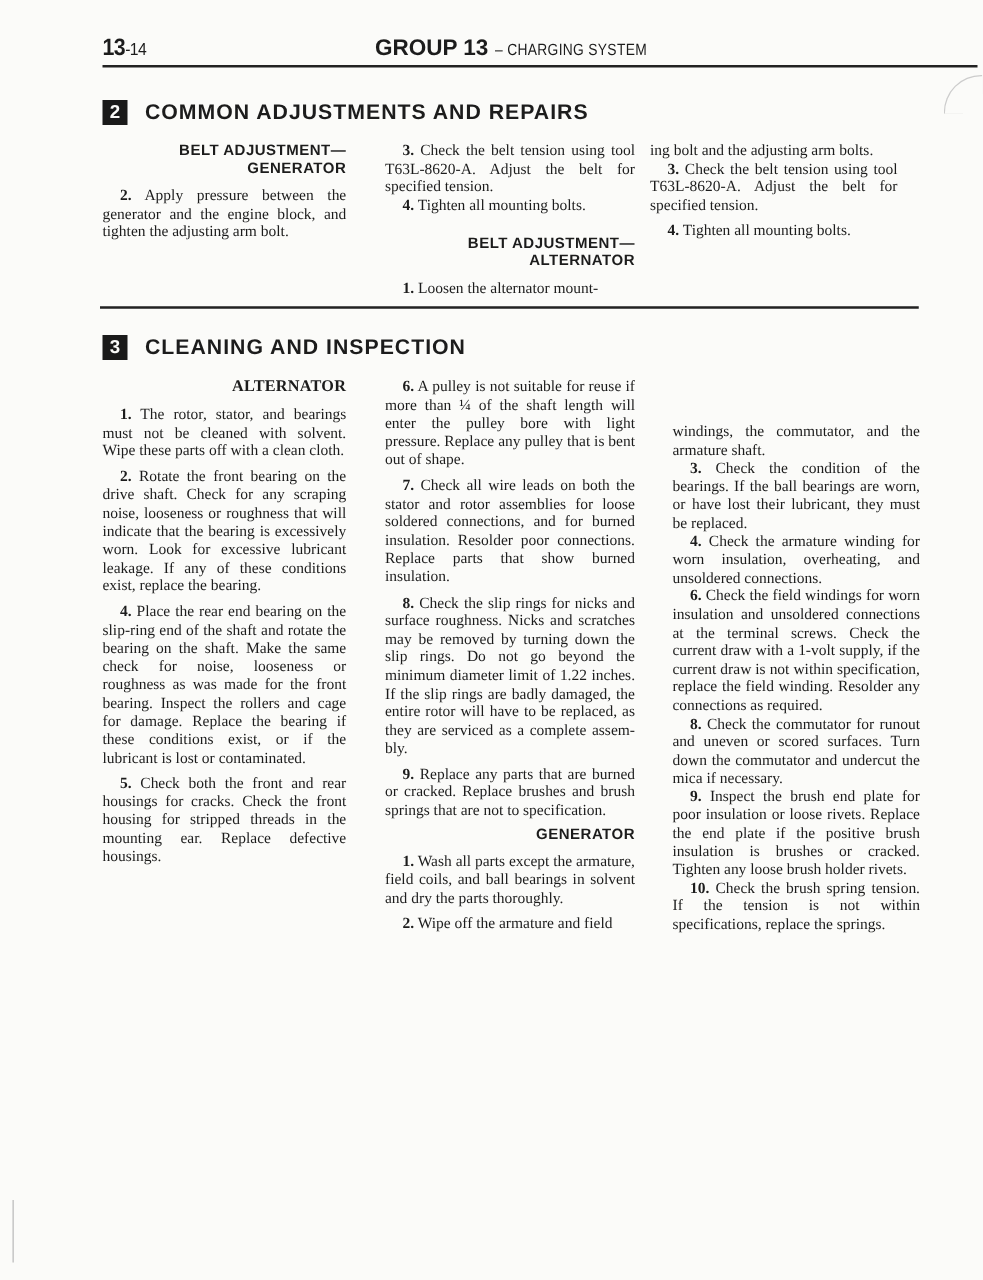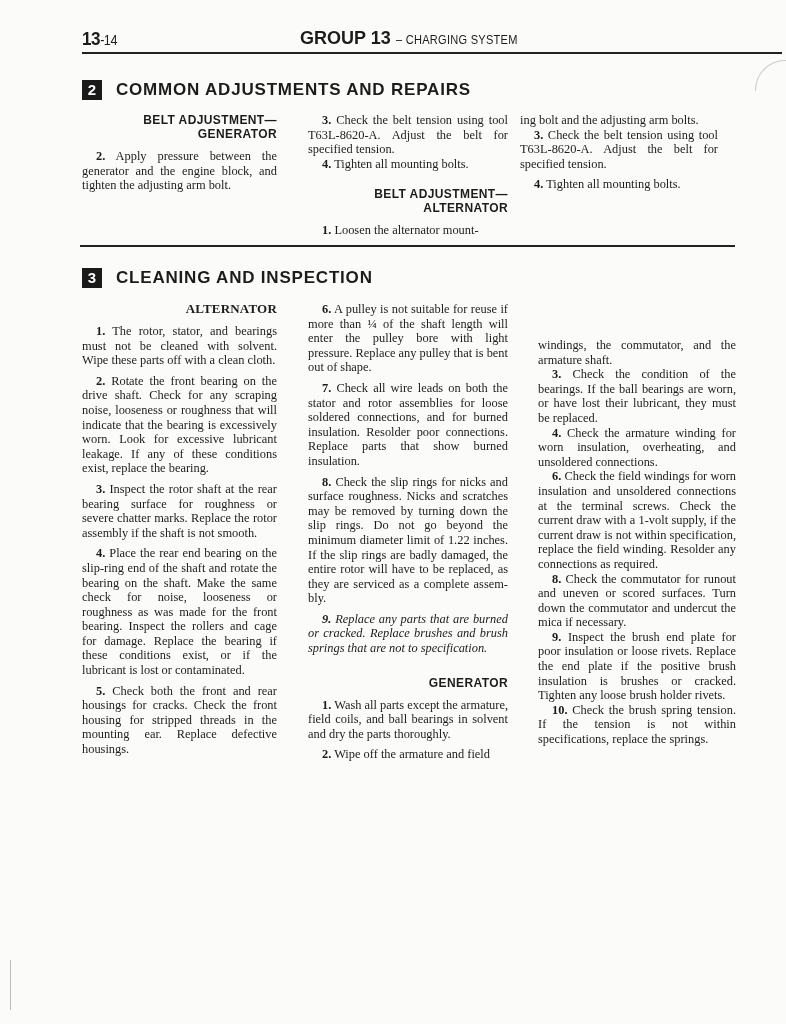--- a/index.html
+++ b/index.html
@@ -185,30 +185,29 @@
 
   <div class="section-head" style="top:268px;">
     <span class="section-num">3</span>
     <span>CLEANING AND INSPECTION</span>
   </div>
 
   <div class="col" style="left:82px; top:302px; width:195px;">
     <div class="sub-head serif">ALTERNATOR</div>
     <p><span class="num">1.</span><span> The rotor, stator, and bearings must not be cleaned with solvent. Wipe these parts off with a clean cloth.</span></p>
     <p><span class="num">2.</span><span> Rotate the front bearing on the drive shaft. Check for any scrap­ing noise, looseness or roughness that will indicate that the bearing is excessively worn. Look for exces­sive lubricant leakage. If any of these conditions exist, replace the bearing.</span></p>
-    <p><span class="num">3.</span><span> Inspect the rotor shaft at the rear bearing surface for roughness or severe chatter marks. Replace the rotor assembly if the shaft is not smooth.</span></p>
     <p><span class="num">4.</span><span> Place the rear end bearing on the slip-ring end of the shaft and rotate the bearing on the shaft. Make the same check for noise, looseness or roughness as was made for the front bearing. Inspect the rollers and cage for damage. Re­place the bearing if these conditions exist, or if the lubricant is lost or contaminated.</span></p>
     <p><span class="num">5.</span><span> Check both the front and rear housings for cracks. Check the front housing for stripped threads in the mounting ear. Replace defective housings.</span></p>
   </div>
 
   <div class="col" style="left:308px; top:302px; width:200px;">
     <p><span class="num">6.</span><span> A pulley is not suitable for reuse if more than ¼ of the shaft length will enter the pulley bore with light pressure. Replace any pulley that is bent out of shape.</span></p>
     <p><span class="num">7.</span><span> Check all wire leads on both the stator and rotor assemblies for loose soldered connections, and for burned insulation. Resolder poor connections. Replace parts that show burned insulation.</span></p>
     <p><span class="num">8.</span><span> Check the slip rings for nicks and surface roughness. Nicks and scratches may be removed by turn­ing down the slip rings. Do not go beyond the minimum diameter limit of 1.22 inches. If the slip rings are badly damaged, the entire rotor will have to be replaced, as they are serviced as a complete assem­bly.</span></p>
-    <p style="margin-bottom:20px;font-style:italic;"><span class="num">9.</span><span> Replace any parts that are burned or cracked. Replace brushes and brush springs that are not to specification.</span></p>
+    <p style="margin-bottom:4px;"><span class="num">9.</span><span> Replace any parts that are burned or cracked. Replace brushes and brush springs that are not to specification.</span></p>
     <div class="sub-head">GENERATOR</div>
     <p><span class="num">1.</span><span> Wash all parts except the ar­mature, field coils, and ball bear­ings in solvent and dry the parts thoroughly.</span></p>
     <p><span class="num">2.</span><span> Wipe off the armature and field</span></p>
   </div>
 
   <div class="col" style="left:538px; top:302px; width:198px;margin-top:36px;">
     <p class="cont tight"><span>windings, the commutator, and the armature shaft.</span></p>
     <p class="tight"><span class="num">3.</span><span> Check the condition of the bearings. If the ball bearings are worn, or have lost their lubricant, they must be replaced.</span></p>
     <p class="tight"><span class="num">4.</span><span> Check the armature winding for worn insulation, overheating, and unsoldered connections.</span></p>
     <p class="tight"><span class="num">6.</span><span> Check the field windings for worn insulation and unsoldered con­nections at the terminal screws. Check the current draw with a 1-volt supply, if the current draw is not within specification, replace the field winding. Resolder any connec­tions as required.</span></p>

